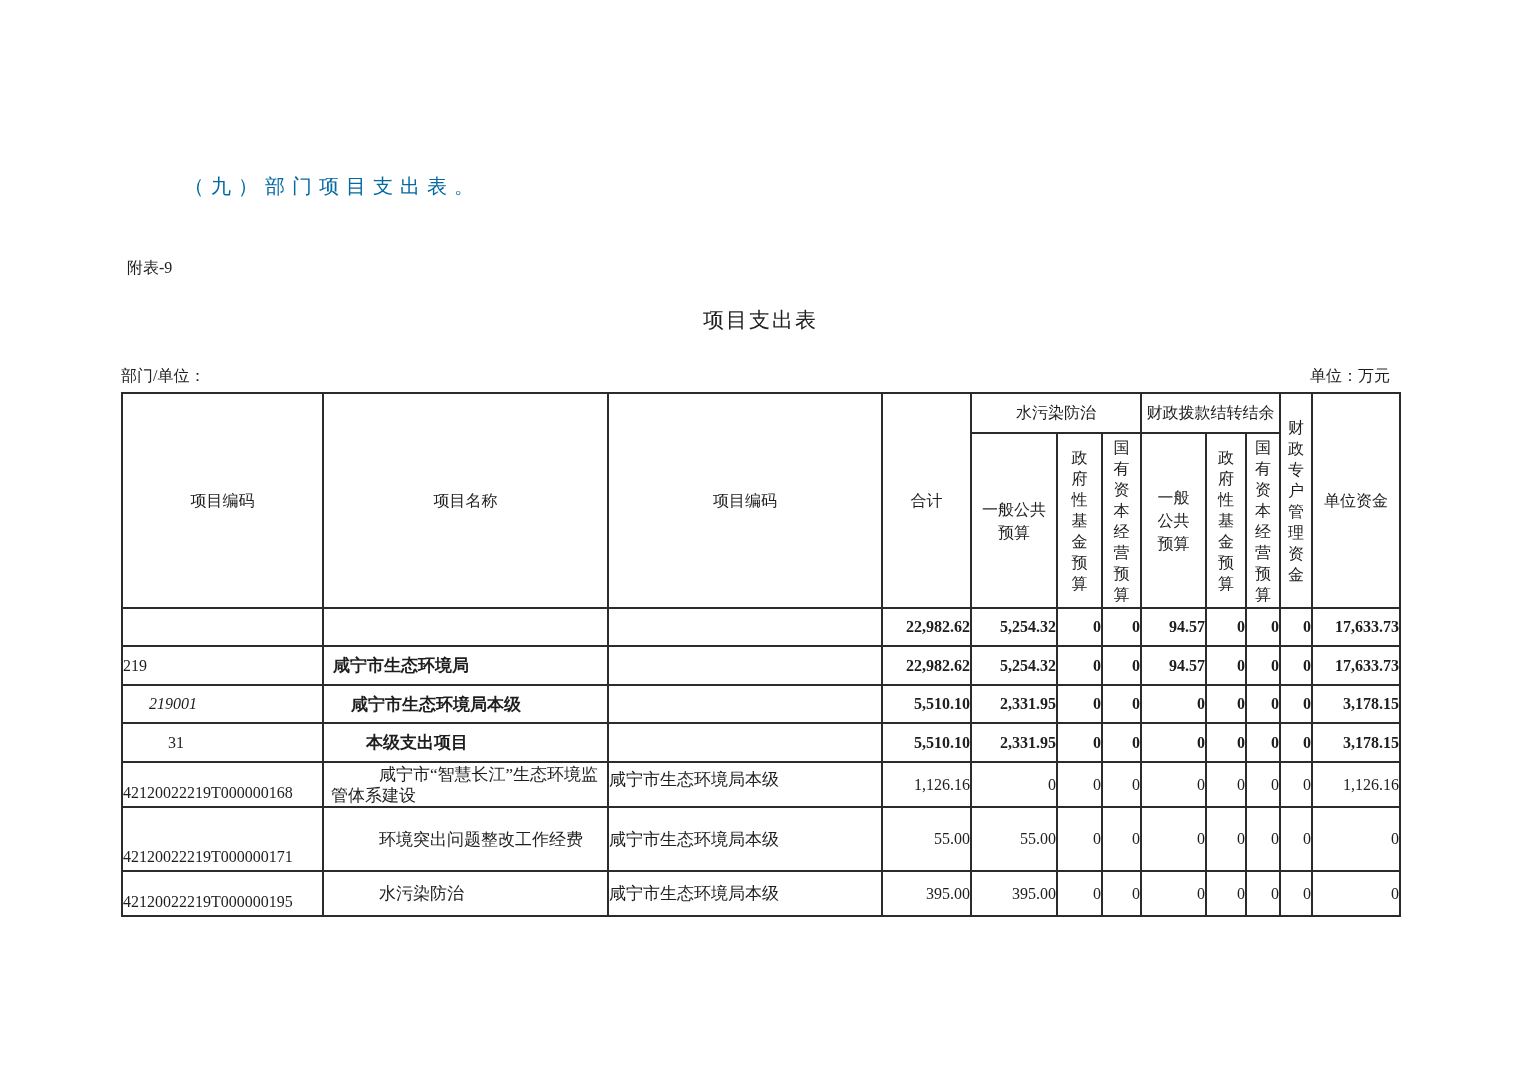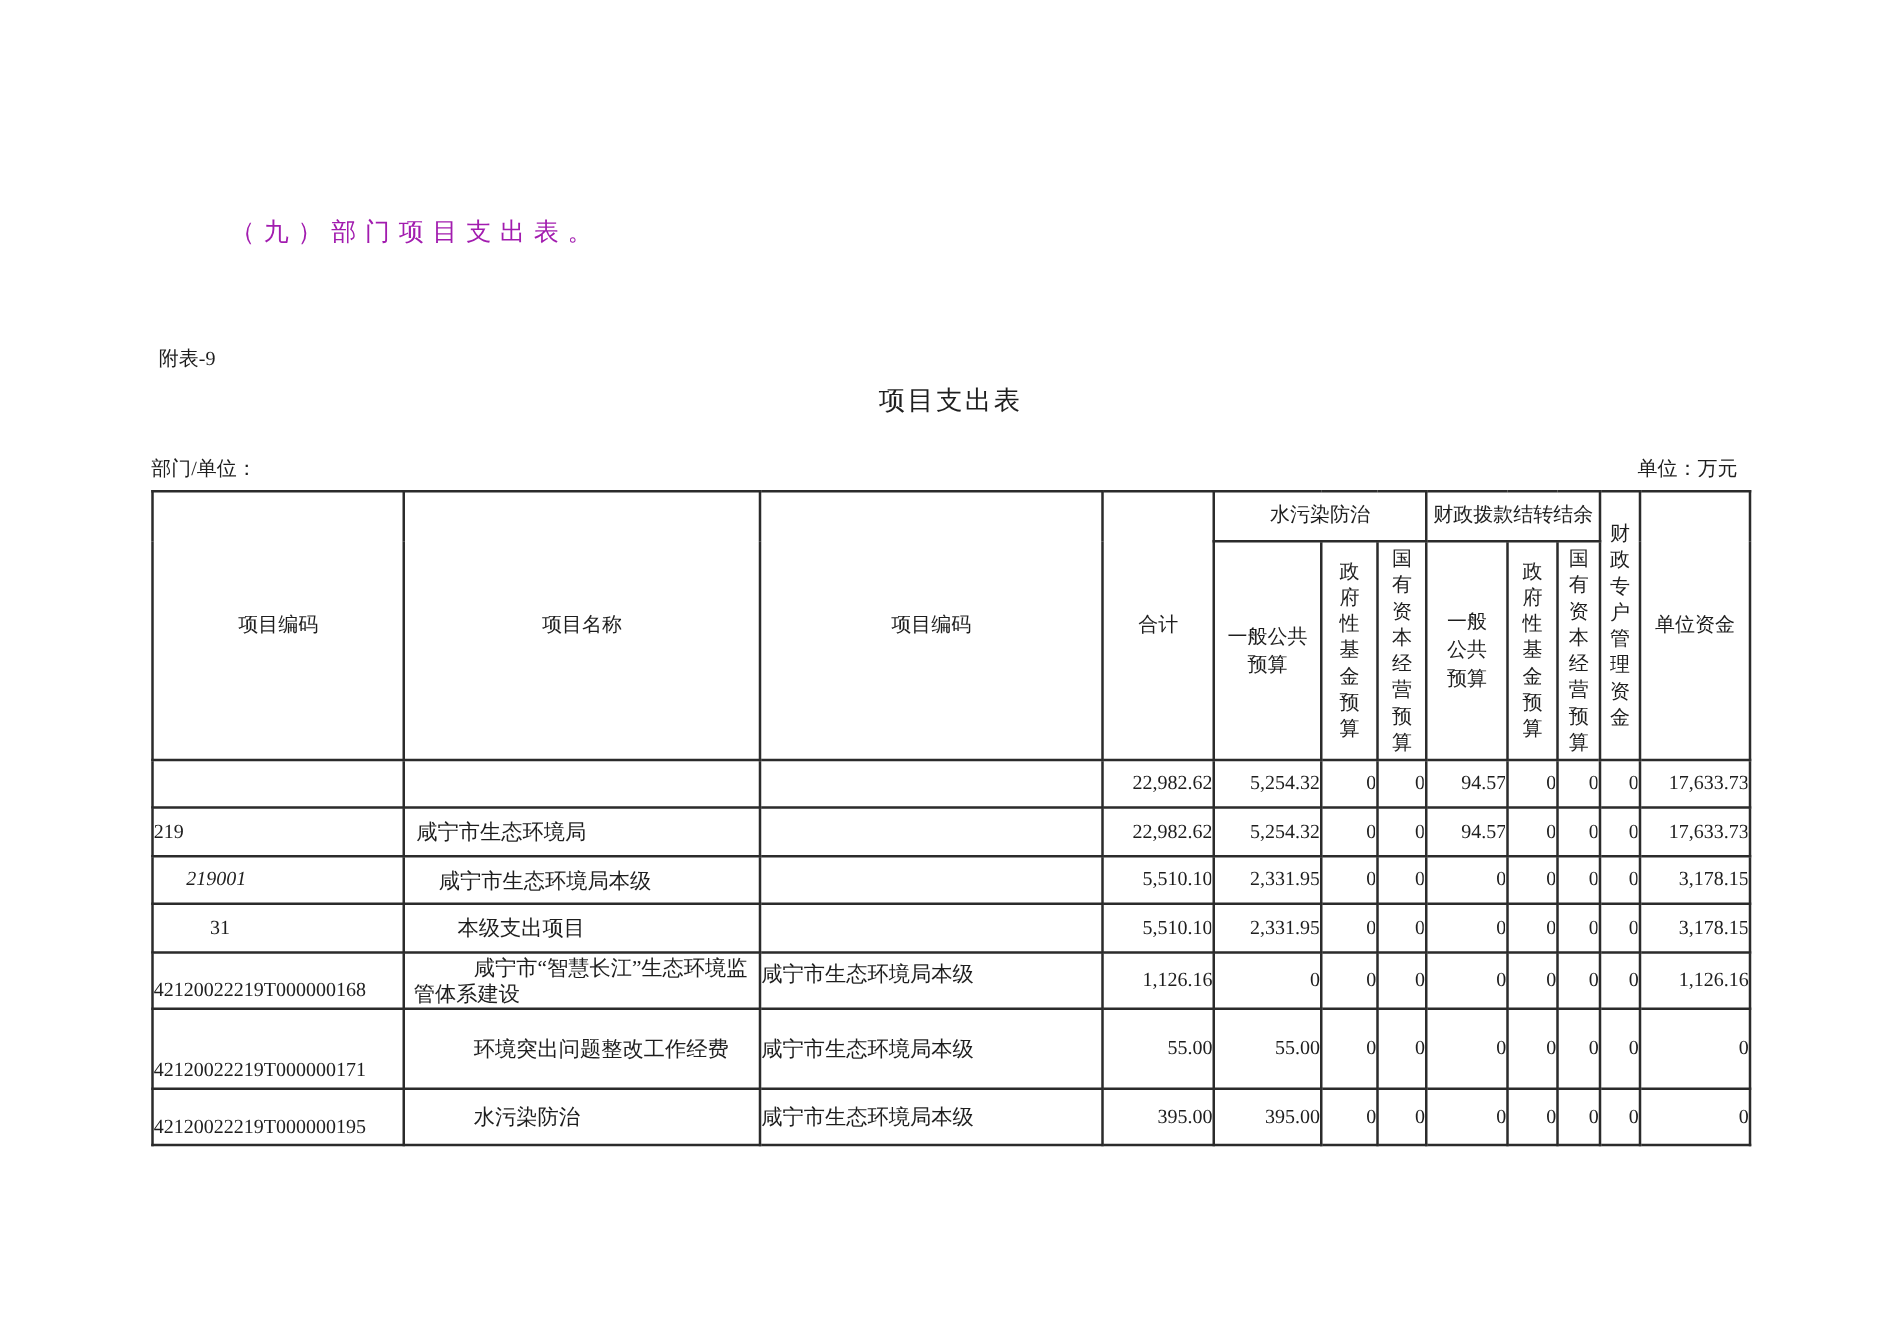--- a/index.html
+++ b/index.html
@@ -7,25 +7,25 @@
     position:relative;
     width:1520px;height:1074px;
     background:#ffffff;
     font-family:"Liberation Serif","DejaVu Serif",serif;
     color:#1e1e1e;
     overflow:hidden;
   }
   .section-heading{
     position:absolute;left:184px;top:172px;
     font-size:20px;line-height:28px;letter-spacing:7px;
-    color:#a21caf;
+    color:#0369a1;
   }
   .appendix-label{
     position:absolute;left:127px;top:258px;
-    font-size:16px;line-height:20px;margin-top:20px;
+    font-size:16px;line-height:20px;
   }
   .table-title{
     position:absolute;left:121px;top:306px;width:1279px;
     text-align:center;font-size:21px;font-weight:normal;letter-spacing:2px;
   }
   .meta-row{
     position:absolute;left:121px;top:366px;width:1279px;
     font-size:16px;line-height:20px;
   }
   .meta-row .dept{float:left;}
@@ -55,21 +55,21 @@
   td.code.i2{padding-left:45px;}
   td.code.vbottom{vertical-align:bottom;padding-bottom:4px;}
   td.name{font-size:17px;text-align:left;vertical-align:middle;line-height:21px;}
   td.name.n0{padding-left:9px;}
   td.name.n1{padding-left:27px;}
   td.name.n2{padding-left:42px;}
   td.name.proj{padding-left:7px;padding-right:4px;text-indent:48px;margin-left:47px;}
   td.unitc{font-size:17px;text-align:left;vertical-align:middle;padding-left:8px;}
   td.unitc.vtop{vertical-align:top;padding-top:5px;}
   td.num{font-size:16px;text-align:right;vertical-align:middle;padding-right:9px;}
-  tr.boldrow td.name,tr.boldrow td.num{font-weight:normal;border-radius:10px;}
+  tr.boldrow td.name,tr.boldrow td.num{font-weight:bold;}
 </style>
 </head>
 <body>
 
 <div class="page">
 
   <div class="section-heading">（九）部门项目支出表。</div>
   <div class="appendix-label">附表-9</div>
   <div class="table-title">项目支出表</div>
 

